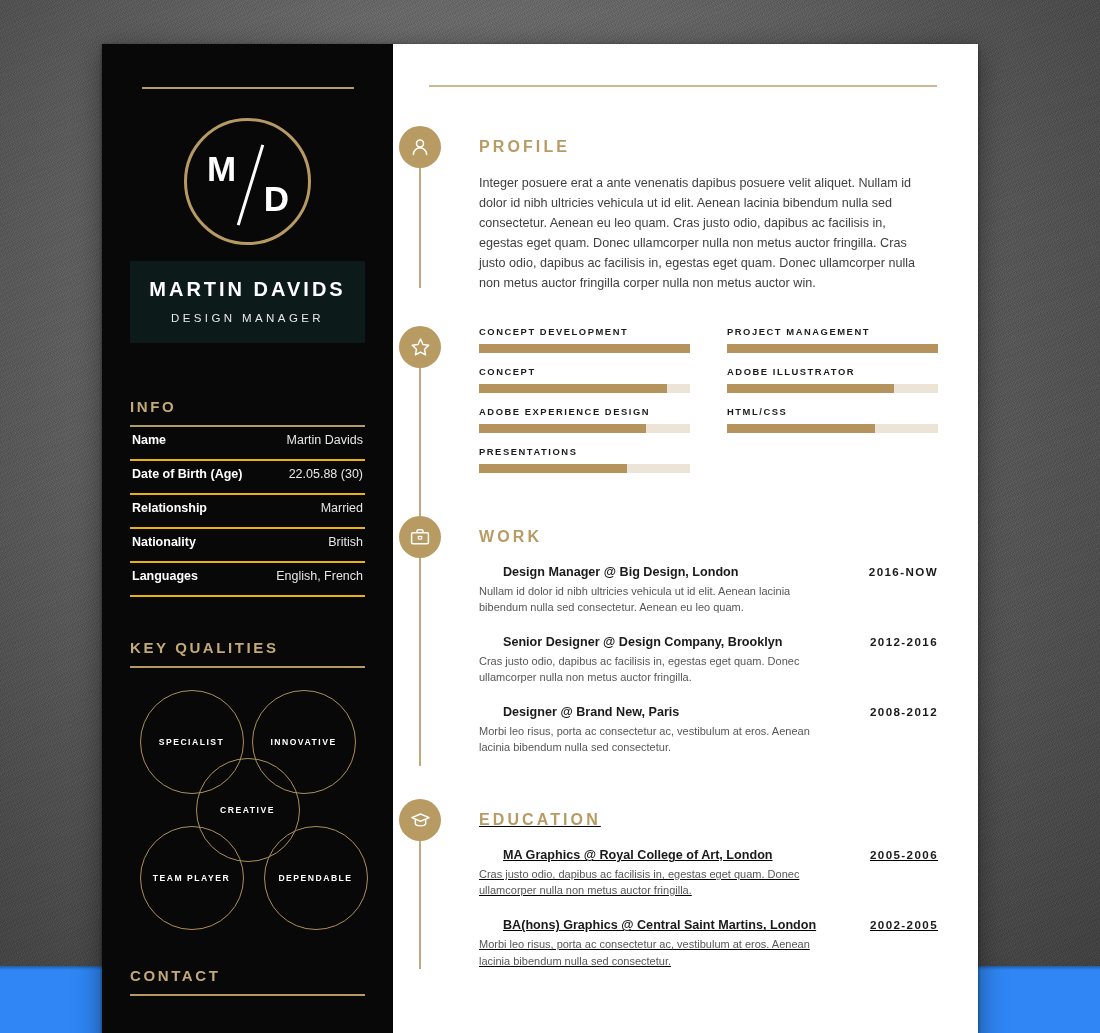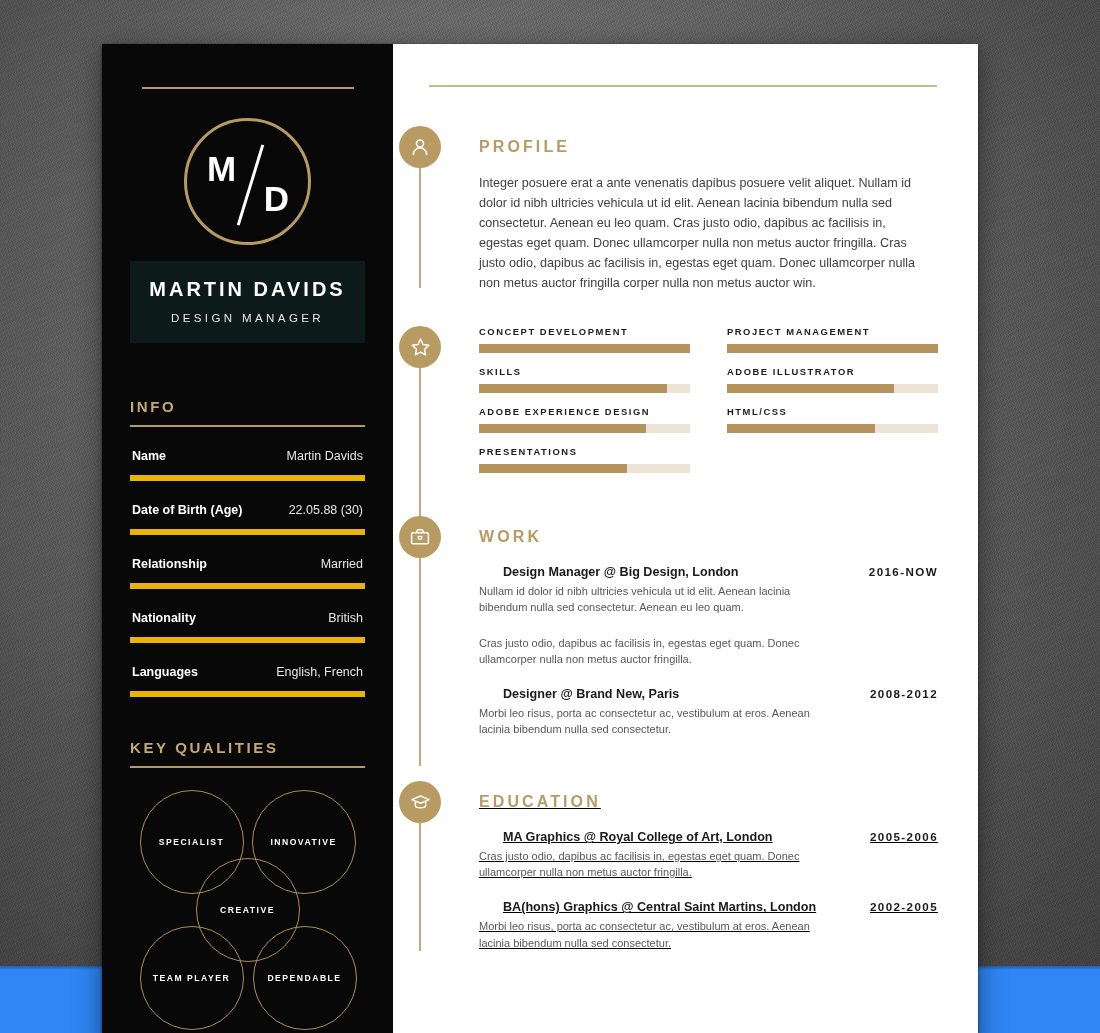--- a/index.html
+++ b/index.html
@@ -151,22 +151,22 @@
     background: #b79a63;
     margin-top: 10px;
   }
 
   
   #info-block { margin-top: 55px; }
   .info-row {
     display: flex;
     justify-content: space-between;
     align-items: flex-start;
-    padding: 22px 2px 12px 2px;
-    border-bottom: 6px solid #eab308;
+    padding: 6px 2px 12px 2px;
+    border-bottom: 2px solid #eab308;
   }
   .info-label {
     font-size: 12.5px;
     font-weight: bold;
     color: #ffffff;
   }
   .info-value {
     font-size: 12.5px;
     color: #e6e6e6;
   }
@@ -194,21 +194,21 @@
     font-weight: bold;
     letter-spacing: 1.5px;
     color: #ffffff;
     white-space: nowrap;
     text-align: center;
   }
   .venn-tl { left: 0px;   top: 0px; }
   .venn-tr { left: 112px; top: 0px; }
   .venn-c  { left: 56px;  top: 68px; }
   .venn-bl { left: 0px;   top: 136px; }
-  .venn-br { left: 113px; top: 136px; }
+  .venn-br { left: 124px; top: 136px; }
   .venn-c  { z-index: 3; }
 
   
   #contact-block { margin-top: 37px; }
 
   
   .main {
     flex: 1 1 auto;
     position: relative;
     padding: 0 40px 0 0;
@@ -430,21 +430,21 @@
               <div class="skill-fill" style="width: 100%;"></div>
             </div>
           </div>
           <div>
             <div class="skill-name">PROJECT MANAGEMENT</div>
             <div class="skill-track">
               <div class="skill-fill" style="width: 100%;"></div>
             </div>
           </div>
           <div>
-            <div class="skill-name">SKILLS</div>
+            <div class="skill-name">CONCEPT</div>
             <div class="skill-track">
               <div class="skill-fill" style="width: 89%;"></div>
             </div>
           </div>
           <div>
             <div class="skill-name">ADOBE ILLUSTRATOR</div>
             <div class="skill-track">
               <div class="skill-fill" style="width: 79%;"></div>
             </div>
           </div>
@@ -482,20 +482,24 @@
       <h2 class="sect-title">WORK</h2>
       <div class="sect-body" style="margin-top:19px;">
         <div class="entry">
           <div class="entry-head">
             <span class="entry-role">Design Manager @ Big Design, London</span>
             <span class="entry-date">2016-NOW</span>
           </div>
           <p class="entry-desc">Nullam id dolor id nibh ultricies vehicula ut id elit. Aenean lacinia bibendum nulla sed consectetur. Aenean eu leo quam.</p>
         </div>
         <div class="entry">
+          <div class="entry-head">
+            <span class="entry-role">Senior Designer @ Design Company, Brooklyn</span>
+            <span class="entry-date">2012-2016</span>
+          </div>
           <p class="entry-desc">Cras justo odio, dapibus ac facilisis in, egestas eget quam. Donec ullamcorper nulla non metus auctor fringilla.</p>
         </div>
         <div class="entry">
           <div class="entry-head">
             <span class="entry-role">Designer @ Brand New, Paris</span>
             <span class="entry-date">2008-2012</span>
           </div>
           <p class="entry-desc">Morbi leo risus, porta ac consectetur ac, vestibulum at eros. Aenean lacinia bibendum nulla sed consectetur.</p>
         </div>
       </div>

